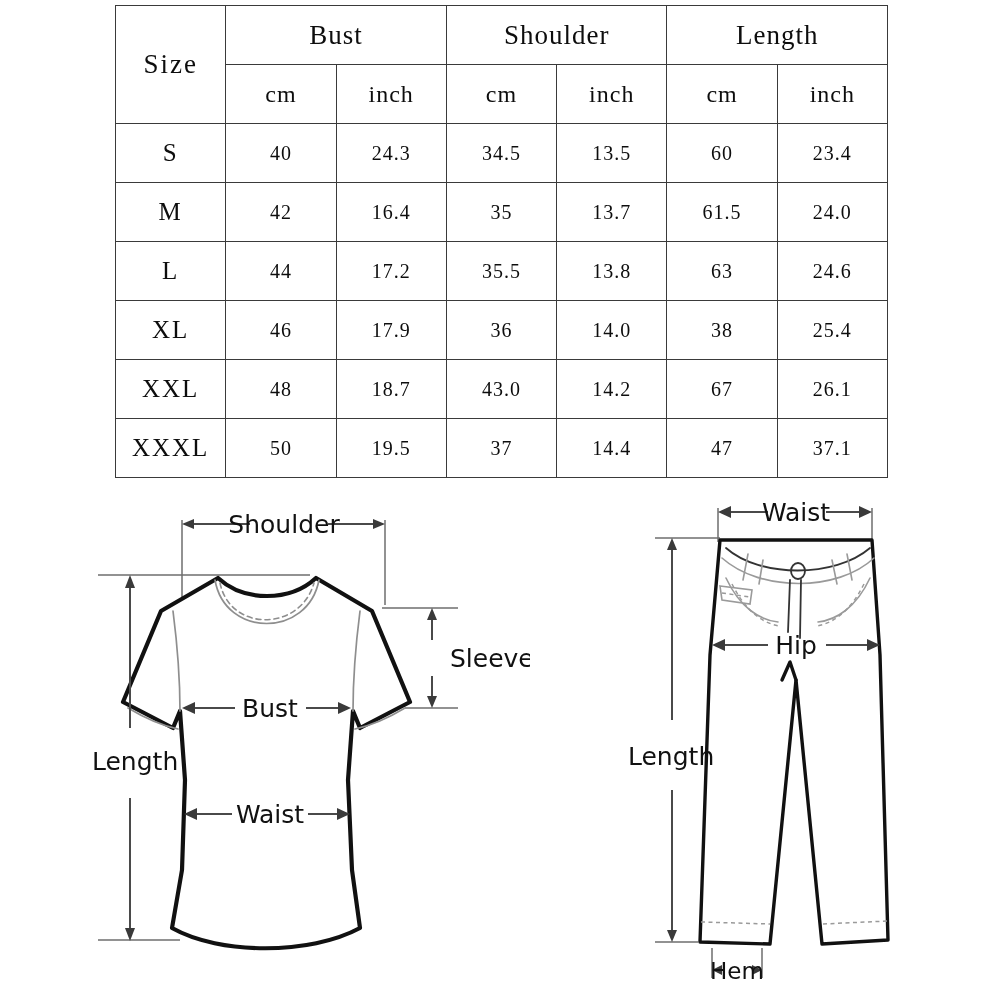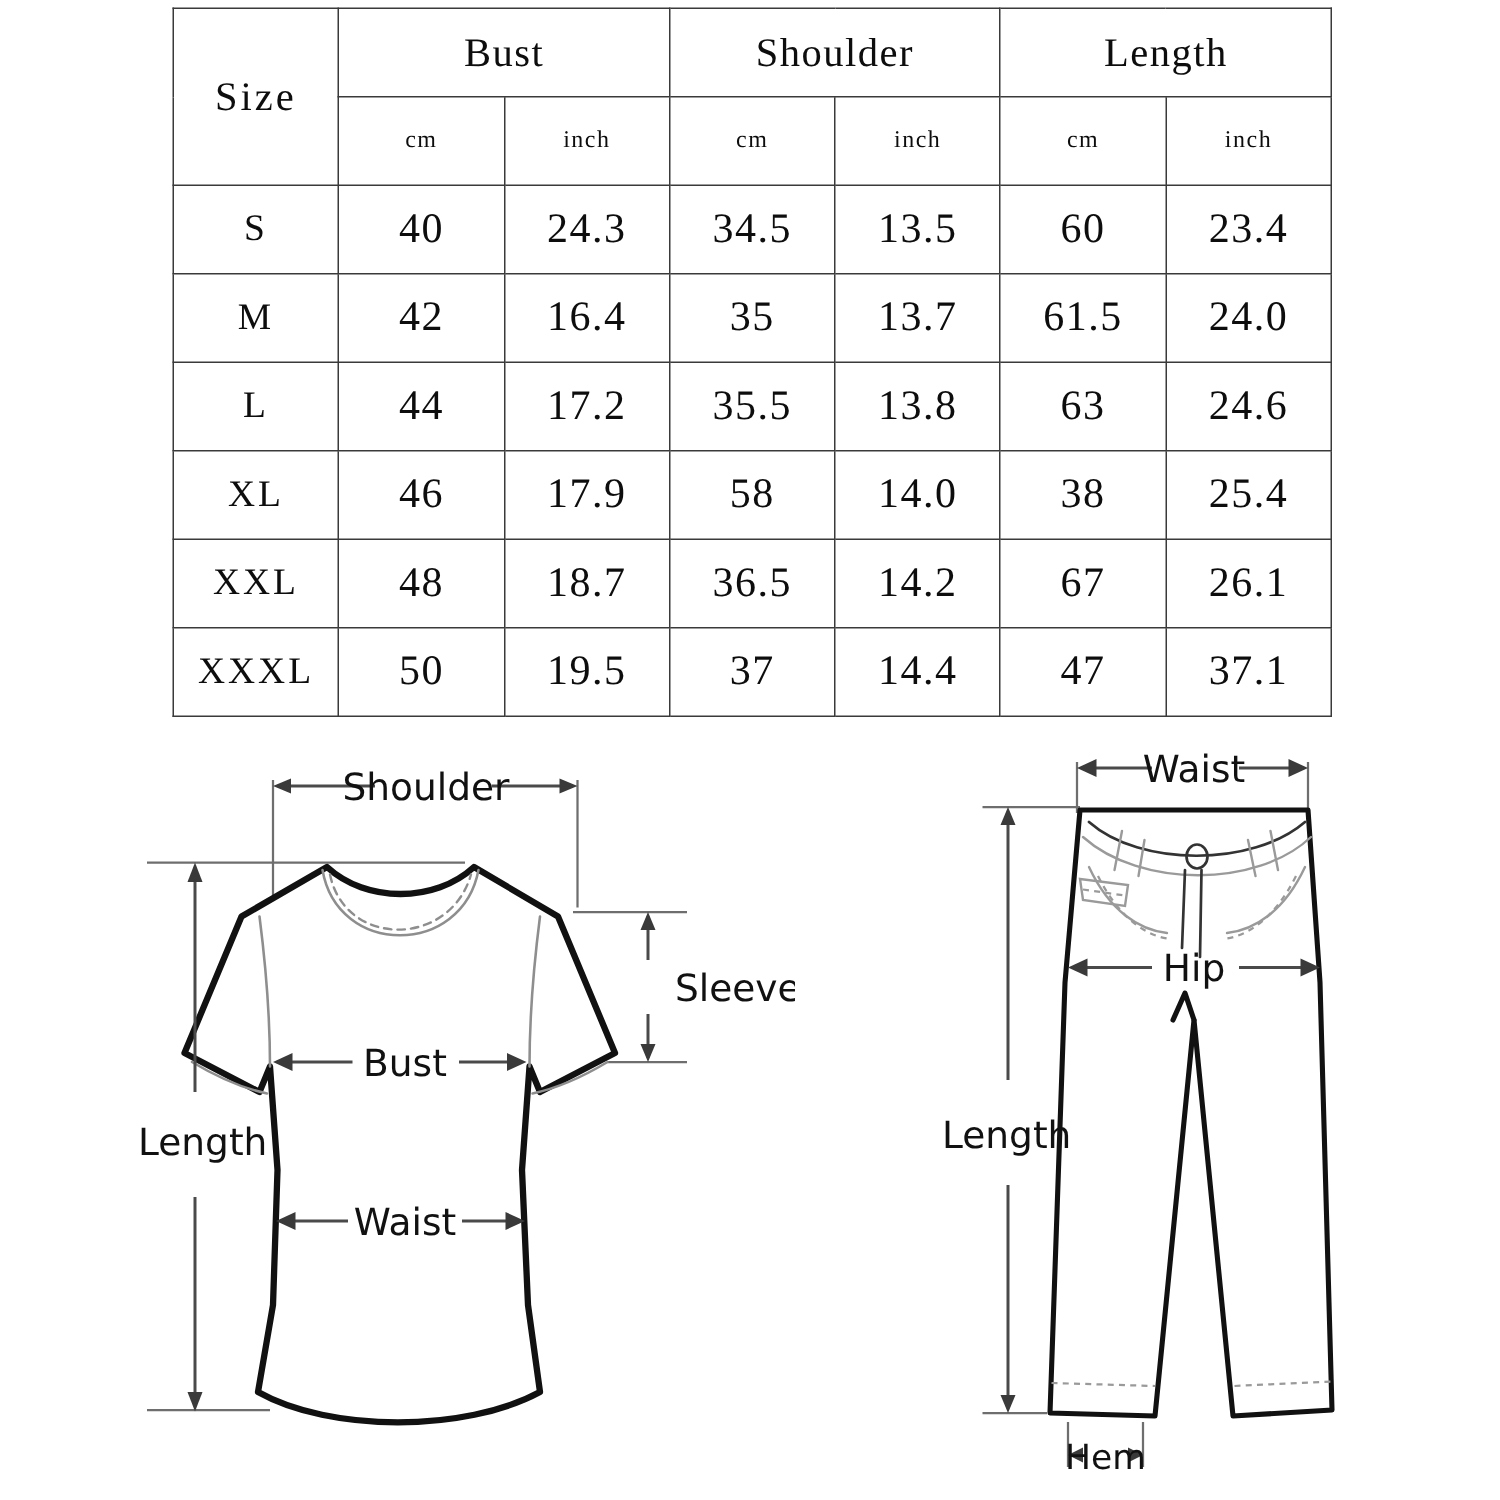--- a/index.html
+++ b/index.html
@@ -36,29 +36,29 @@
   }
   .hdr-group {
     font-size: 27px;
     letter-spacing: 1px;
   }
   .hdr-size {
     font-size: 27px;
     letter-spacing: 2px;
   }
   .hdr-unit {
-    font-size: 16px;
+    font-size: 24px;
     letter-spacing: 1px;
   }
   .cell-size {
     font-size: 25px;
     letter-spacing: 2px;
   }
   .cell-val {
-    font-size: 28px;
+    font-size: 20px;
     letter-spacing: 1px;
   }
   .row-h { height: 59px; }
   .row-data { height: 59px; }
 
   
   #diagrams {
     position: absolute;
     left: 0;
     top: 480px;
@@ -184,30 +184,30 @@
       <td class="cell-val">17.2</td>
       <td class="cell-val">35.5</td>
       <td class="cell-val">13.8</td>
       <td class="cell-val">63</td>
       <td class="cell-val">24.6</td>
     </tr>
     <tr class="row-data">
       <td class="cell-size">XL</td>
       <td class="cell-val">46</td>
       <td class="cell-val">17.9</td>
-      <td class="cell-val">58</td>
+      <td class="cell-val">36</td>
       <td class="cell-val">14.0</td>
       <td class="cell-val">38</td>
       <td class="cell-val">25.4</td>
     </tr>
     <tr class="row-data">
       <td class="cell-size">XXL</td>
       <td class="cell-val">48</td>
       <td class="cell-val">18.7</td>
-      <td class="cell-val">36.5</td>
+      <td class="cell-val">43.0</td>
       <td class="cell-val">14.2</td>
       <td class="cell-val">67</td>
       <td class="cell-val">26.1</td>
     </tr>
     <tr class="row-data">
       <td class="cell-size">XXXL</td>
       <td class="cell-val">50</td>
       <td class="cell-val">19.5</td>
       <td class="cell-val">37</td>
       <td class="cell-val">14.4</td>

